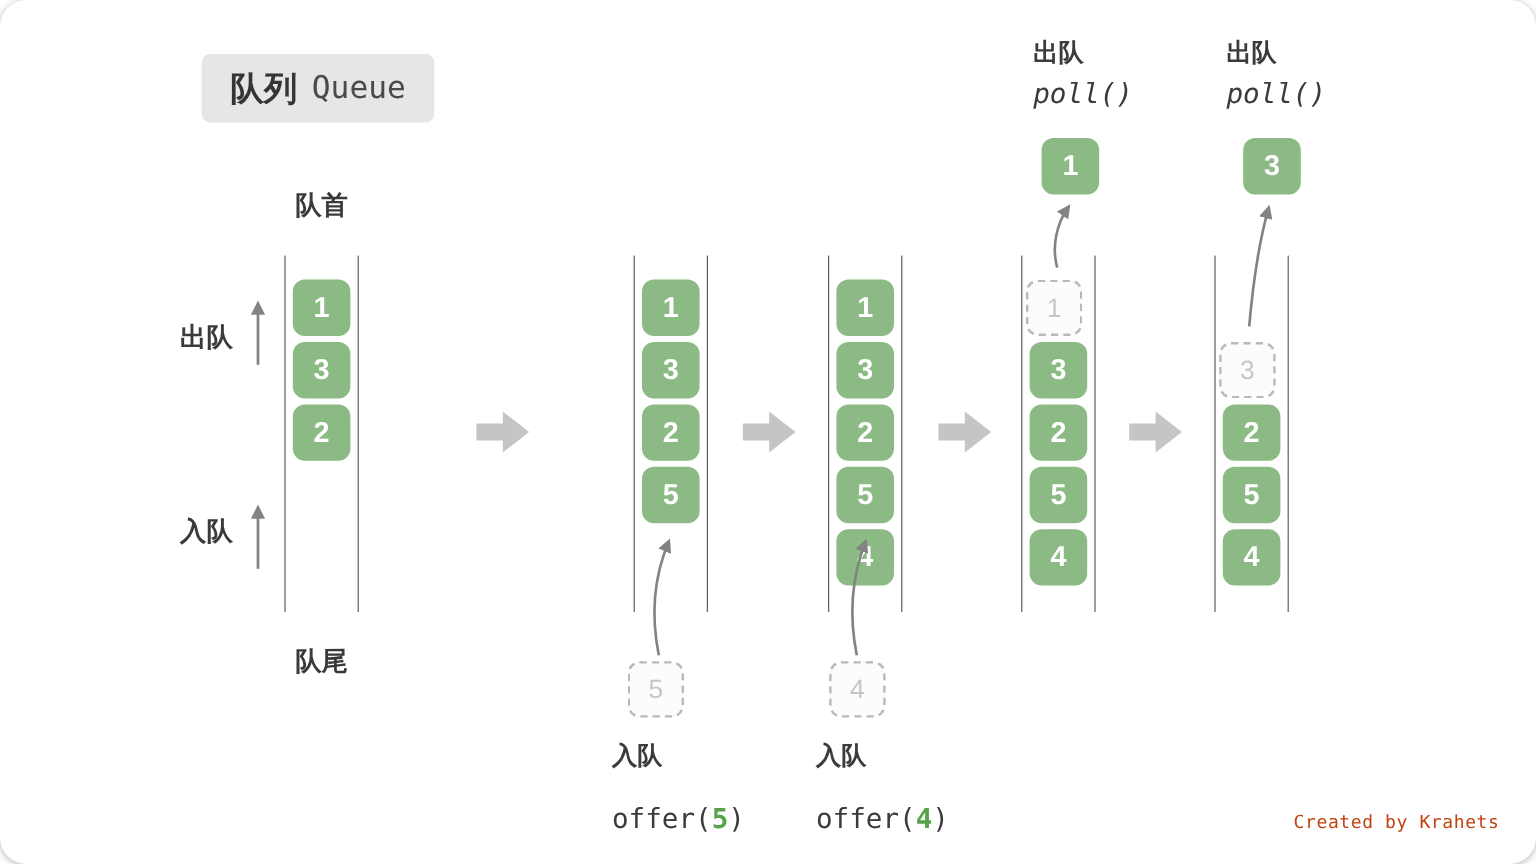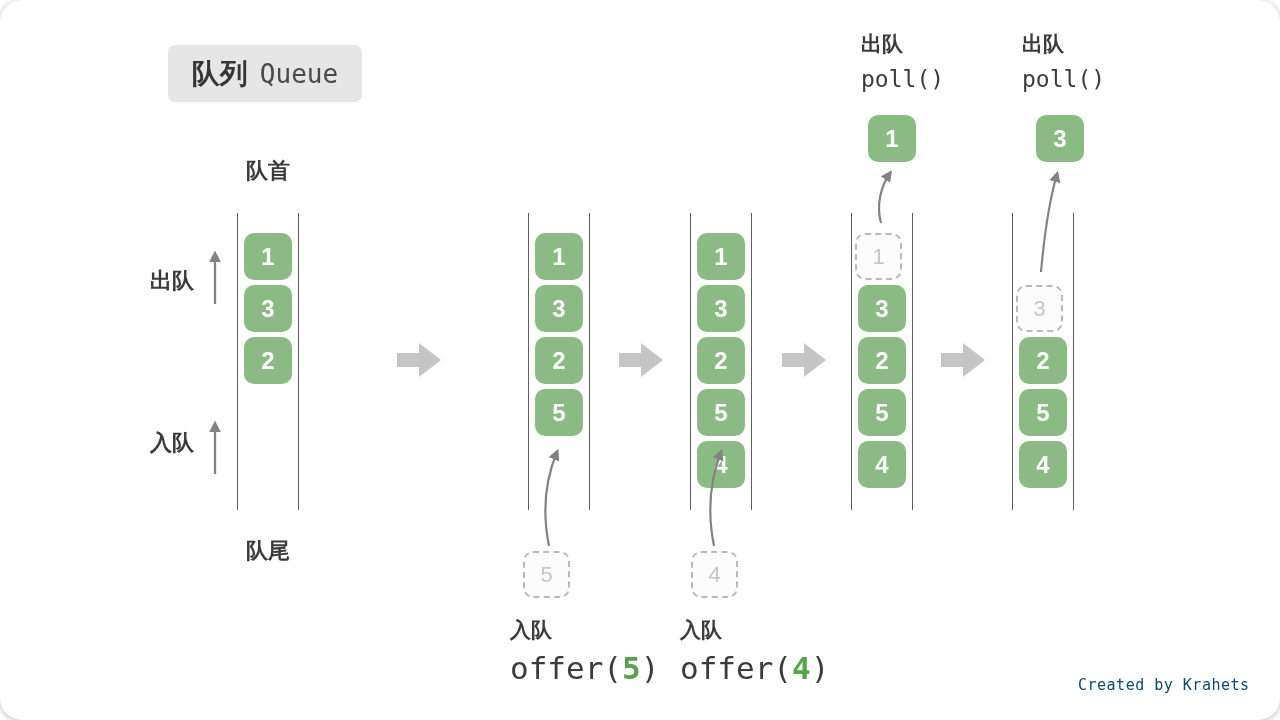--- a/index.html
+++ b/index.html
@@ -42,32 +42,32 @@
   .slot-dashed{left:auto;}
   .slot-green{
     position:absolute;width:48px;height:47px;border-radius:10px;
     display:flex;align-items:center;justify-content:center;
     color:#fff;font-size:24px;font-weight:700;
   }
 
   
   .caption{position:absolute;white-space:nowrap;}
   .caption .act{font-size:21px;font-weight:700;color:#3b3b3b;}
-  .caption .code{font-family:"DejaVu Sans Mono","Liberation Mono",monospace;font-size:31px;color:#3b3b3b;margin-top:6px;}
+  .caption .code{font-family:"DejaVu Sans Mono","Liberation Mono",monospace;font-size:23px;color:#3b3b3b;margin-top:26px;}
   .caption .arg{font-weight:700;}
   .topcap{position:absolute;white-space:nowrap;}
   .topcap .act{font-size:21px;font-weight:700;color:#3b3b3b;}
-  .topcap .code{font-family:"DejaVu Sans Mono","Liberation Mono",monospace;font-size:23px;color:#3b3b3b;margin-top:8px;}
+  .topcap .code{font-family:"DejaVu Sans Mono","Liberation Mono",monospace;font-size:23px;color:#3b3b3b;margin-top:8px;font-style:italic;}
 
   .overlay{position:absolute;left:0;top:0;pointer-events:none;}
 
   .watermark{
     position:absolute;left:1078px;top:676px;
     font-family:"DejaVu Sans Mono","Liberation Mono",monospace;
-    font-size:15px;color:#0c4a6e;letter-spacing:.5px;white-space:nowrap;
+    font-size:15px;color:#c2410c;letter-spacing:.5px;white-space:nowrap;
   }
 </style>
 </head>
 <body>
 
 <div class="canvas">
 
   <div class="title-box">
     <span class="title-zh">队列</span>
     <span class="title-en">Queue</span>

